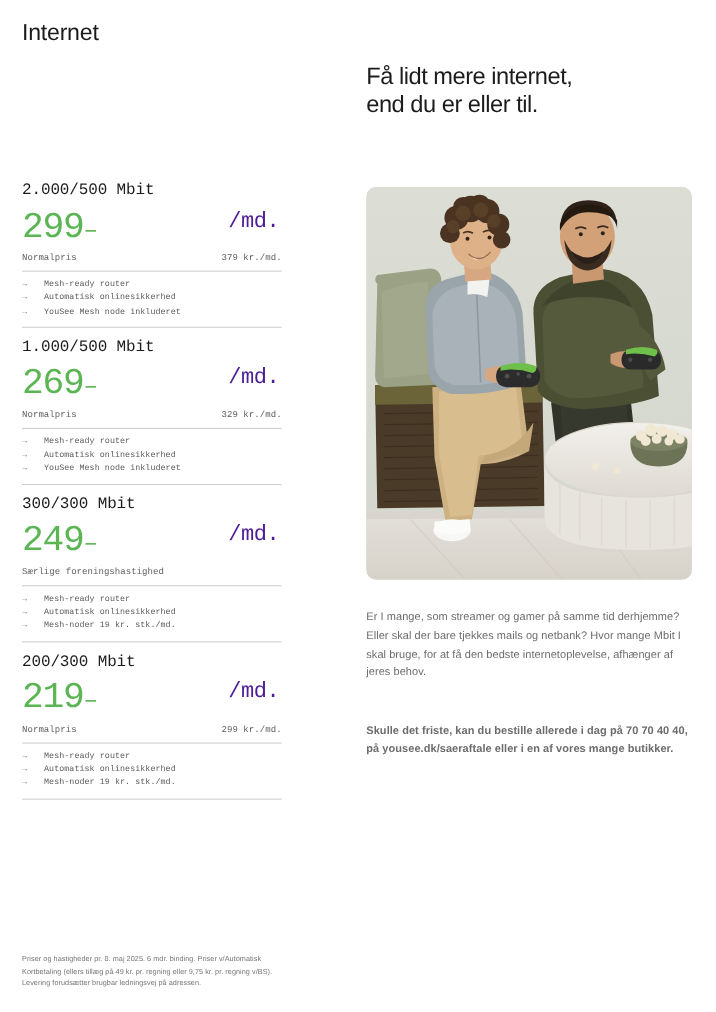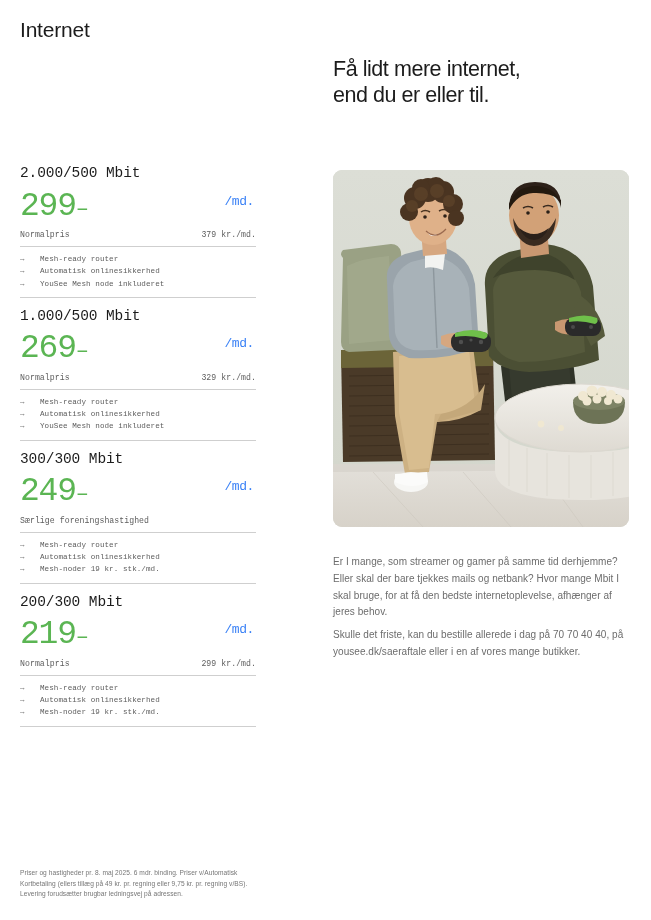--- a/index.html
+++ b/index.html
@@ -61,22 +61,22 @@
     font-size: 33px;
     font-weight: 400;
     color: #5BB553;
     letter-spacing: -1.2px;
     line-height: 1;
     position: relative;
     top: 2px;
   }
   .plan-price .dash { font-size: 22px; letter-spacing: -1px; }
   .plan-per {
-    font-size: 13px;
-    color: #3b82f6;
+    font-size: 20px;
+    color: #4c1d95;
     letter-spacing: -0.4px;
     position: relative;
     top: -3px;
     padding-right: 2px;
   }
   .plan-note-row {
     display: flex;
     justify-content: space-between;
     align-items: center;
     margin-top: 7px;
@@ -154,21 +154,21 @@
   .body-text {
     position: absolute;
     left: 0;
     top: 554px;
     width: 300px;
     font-size: 10px;
     line-height: 1.68;
     color: #6c6c6c;
     letter-spacing: 0.05px;
   }
-  .body-text p + p { margin-top: 6px; }
+  .body-text p + p { margin-top: 36px; font-weight: bold; }
 </style>
 </head>
 <body>
 
 <div class="page">
 
   <div class="left-col">
     <div class="page-title">Internet</div>
     <div class="plans" id="plans">
         <div class="plan">

